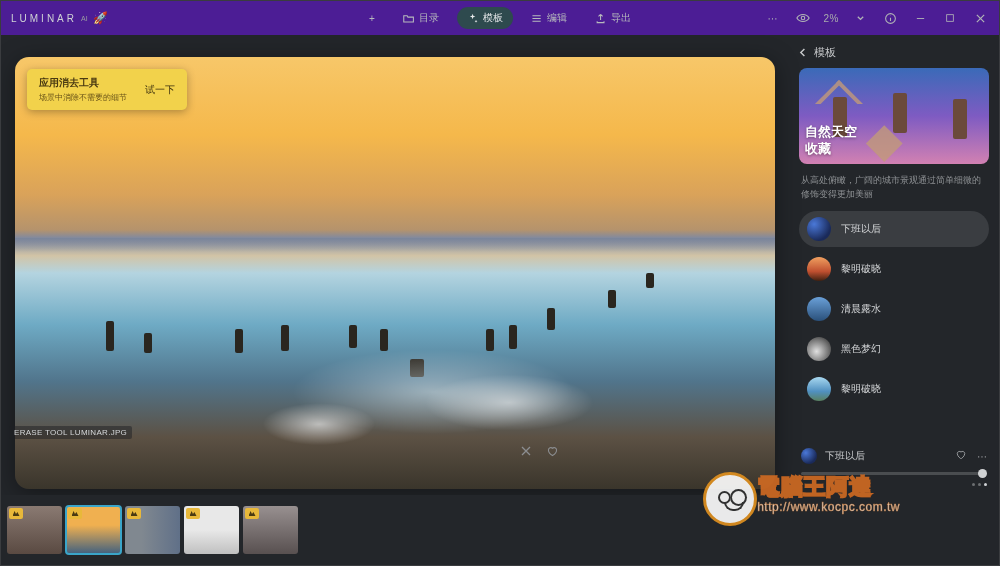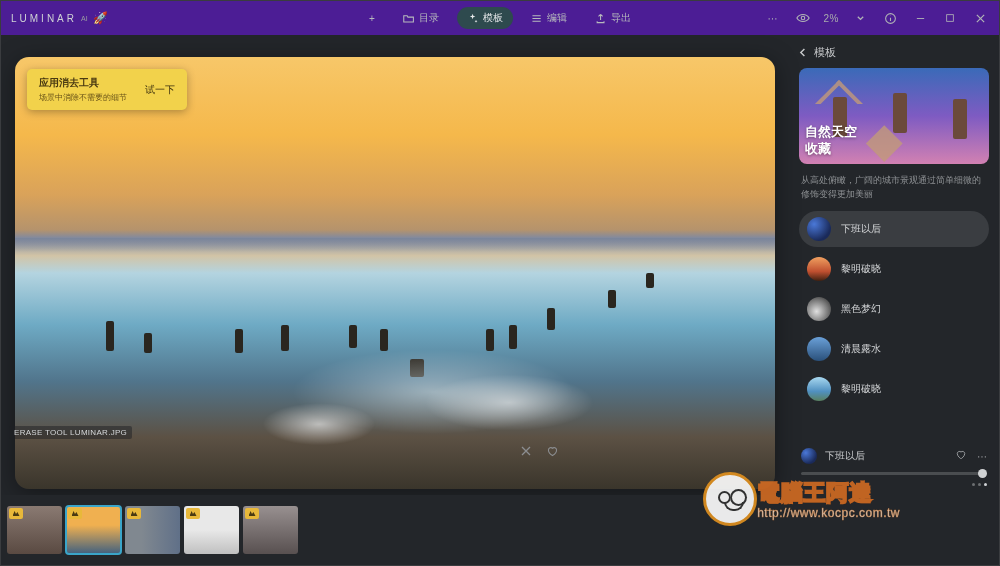--- a/index.html
+++ b/index.html
@@ -77,21 +77,21 @@
   .badge{ position:absolute; top:2px; left:2px; width:14px; height:11px; background:#e8b83a; border-radius:2px; display:flex;align-items:center;justify-content:center;}
   .badge::after{content:""; width:7px;height:5px; background:#4a3a12; clip-path:polygon(0 100%,30% 0,50% 60%,70% 20%,100% 100%);}
   .th0{background:linear-gradient(#8a7a72,#5a4a42);} 
   .th1{background:linear-gradient(#f0b050 40%,#406080);} 
   .th2{background:linear-gradient(90deg,#808890 30%,#607088);} 
   .th3{background:linear-gradient(#e8e8e8 50%,#c0c0c0);} 
   .th4{background:linear-gradient(#989090,#585050);}
   .strip-actions{ margin-left:auto; display:flex; gap:14px; color:#8c8e91; font-size:12px; position: absolute; right: 230px; bottom: 34px;}
   .strip-actions .ic{cursor:pointer;}
 
-  .watermark{ position:absolute; right:100px; bottom:40px; display:flex; align-items:center; opacity:0.9; pointer-events:none;}
+  .watermark{ position:absolute; right:100px; bottom:40px; display:flex; opacity:0.9; pointer-events:none;}
   .wm-face{ width:54px;height:54px; border-radius:50%; border:3px solid #e3921f; background:#fff; position:relative;}
   .wm-face::before{content:"";position:absolute;left:12px;top:16px;width:9px;height:9px;border:2px solid #333;border-radius:50%;box-shadow:14px 0 0 -0px #fff,14px 0 0 2px #333;}
   .wm-face::after{content:"";position:absolute;left:18px;bottom:12px;width:16px;height:7px;border:2px solid #333;border-top:none;border-radius:0 0 10px 10px;}
   .wm-text{ display:flex; flex-direction:column; }
   .wm-t1{ font-size:22px; font-weight:700; color:#fff; -webkit-text-stroke:2px #d26b22; text-shadow:1px 1px 0 #9a4a14; letter-spacing:1px;}
   .wm-t2{ font-size:12px; color:#fff; -webkit-text-stroke:0.5px #c97a3a; letter-spacing:0.5px; margin-top:-2px;}
 </style>
 </head>
 <body>
 
@@ -236,26 +236,26 @@
       <div class="preset-list" id="preset-list">
           <div class="preset active">
             <div class="preset-thumb t0"></div>
             <span>下班以后</span>
           </div>
           <div class="preset">
             <div class="preset-thumb t1"></div>
             <span>黎明破晓</span>
           </div>
           <div class="preset">
+            <div class="preset-thumb t3"></div>
+            <span>清晨露水</span>
+          </div>
+          <div class="preset">
             <div class="preset-thumb t2"></div>
             <span>黑色梦幻</span>
-          </div>
-          <div class="preset">
-            <div class="preset-thumb t3"></div>
-            <span>清晨露水</span>
           </div>
           <div class="preset">
             <div class="preset-thumb t4"></div>
             <span>黎明破晓</span>
           </div>
         </div>
 
       <div class="side-bottom">
         <div class="sel-preset">
           <div class="pt t0"></div>

